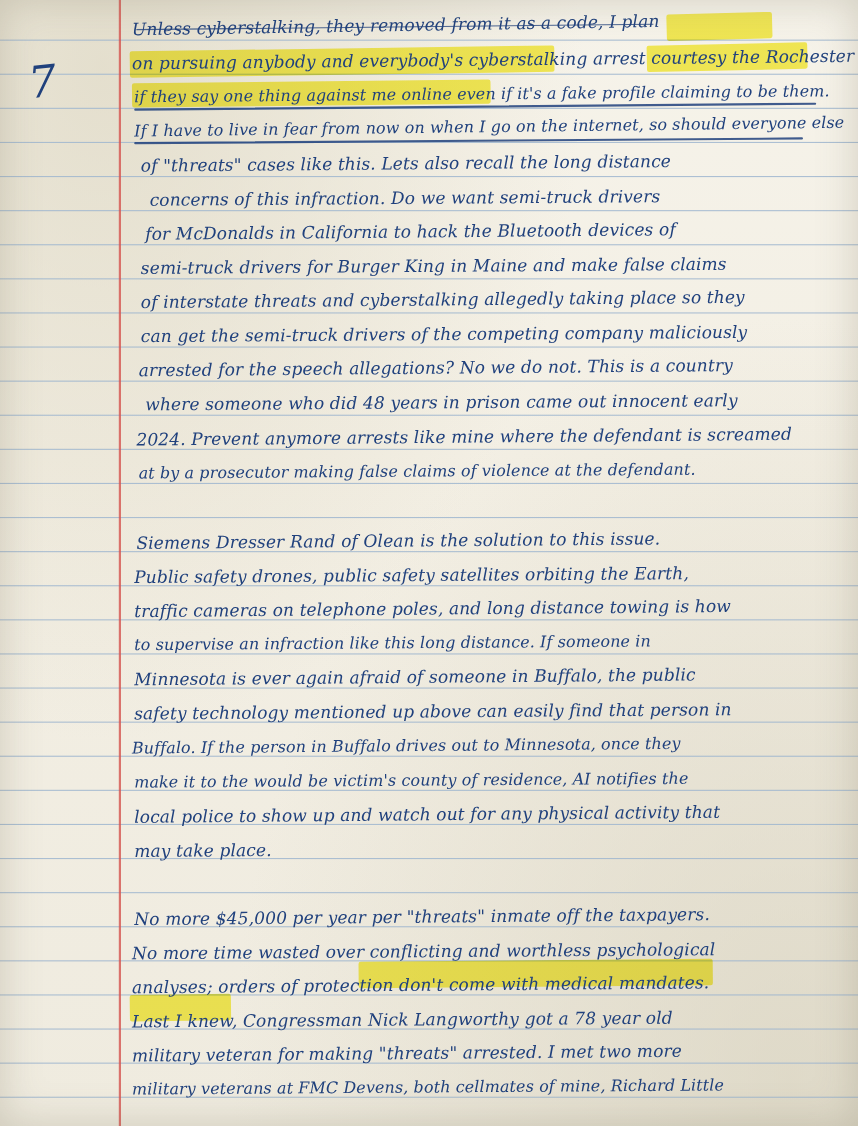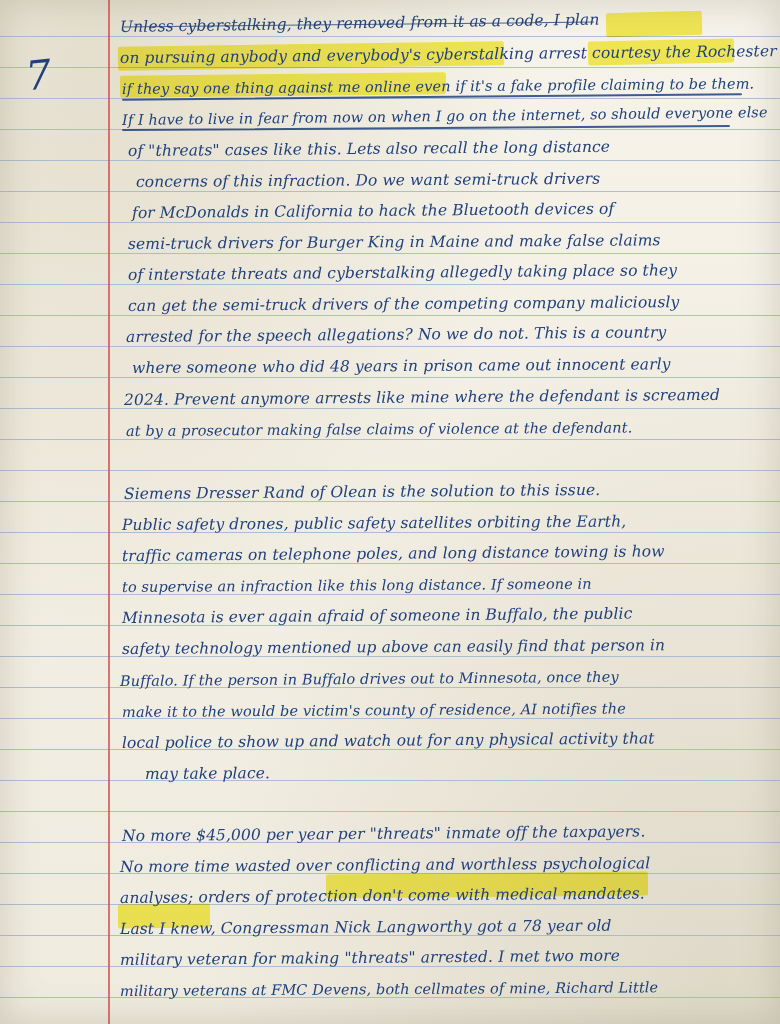--- a/index.html
+++ b/index.html
@@ -206,21 +206,21 @@
 
     <div class="line" style="top:477px; left:6px; transform:rotate(-0.5deg);">Siemens Dresser Rand of Olean is the solution to this issue.</div>
     <div class="line" style="top:508px; left:4px; transform:rotate(-0.4deg);">Public safety drones, public safety satellites orbiting the Earth,</div>
     <div class="line" style="top:539px; left:4px; transform:rotate(-0.5deg);">traffic cameras on telephone poles, and long distance towing is how</div>
     <div class="line sm" style="top:571px; left:4px; transform:rotate(-0.4deg);">to supervise an infraction like this long distance. If someone in</div>
     <div class="line" style="top:601px; left:4px; transform:rotate(-0.5deg);">Minnesota is ever again afraid of someone in Buffalo, the public</div>
     <div class="line" style="top:632px; left:4px; transform:rotate(-0.4deg);">safety technology mentioned up above can easily find that person in</div>
     <div class="line sm" style="top:665px; left:2px; transform:rotate(-0.5deg);">Buffalo. If the person in Buffalo drives out to Minnesota, once they</div>
     <div class="line sm" style="top:696px; left:4px; transform:rotate(-0.4deg);">make it to the would be victim's county of residence, AI notifies the</div>
     <div class="line" style="top:726px; left:4px; transform:rotate(-0.5deg);">local police to show up and watch out for any physical activity that</div>
-    <div class="line" style="top:757px; left:4px; transform:rotate(-0.4deg);margin-left:23px;">may take place.</div>
+    <div class="line" style="top:757px; left:4px; transform:rotate(-0.4deg);">may take place.</div>
 
     <div class="line" style="top:819px; left:4px; transform:rotate(-0.5deg);">No more $45,000 per year per "threats" inmate off the taxpayers.</div>
     <div class="line" style="top:850px; left:2px; transform:rotate(-0.4deg);">No more time wasted over conflicting and worthless psychological</div>
     <div class="line" style="top:881px; left:2px; transform:rotate(-0.5deg);">analyses; orders of protection don't come with medical mandates.</div>
     <div class="line" style="top:912px; left:2px; transform:rotate(-0.4deg);">Last I knew, Congressman Nick Langworthy got a 78 year old</div>
     <div class="line" style="top:943px; left:2px; transform:rotate(-0.5deg);">military veteran for making "threats" arrested. I met two more</div>
     <div class="line sm" style="top:975px; left:2px; transform:rotate(-0.4deg);">military veterans at FMC Devens, both cellmates of mine, Richard Little</div>
   </div>
 
   <div class="edge-shadow"></div>

